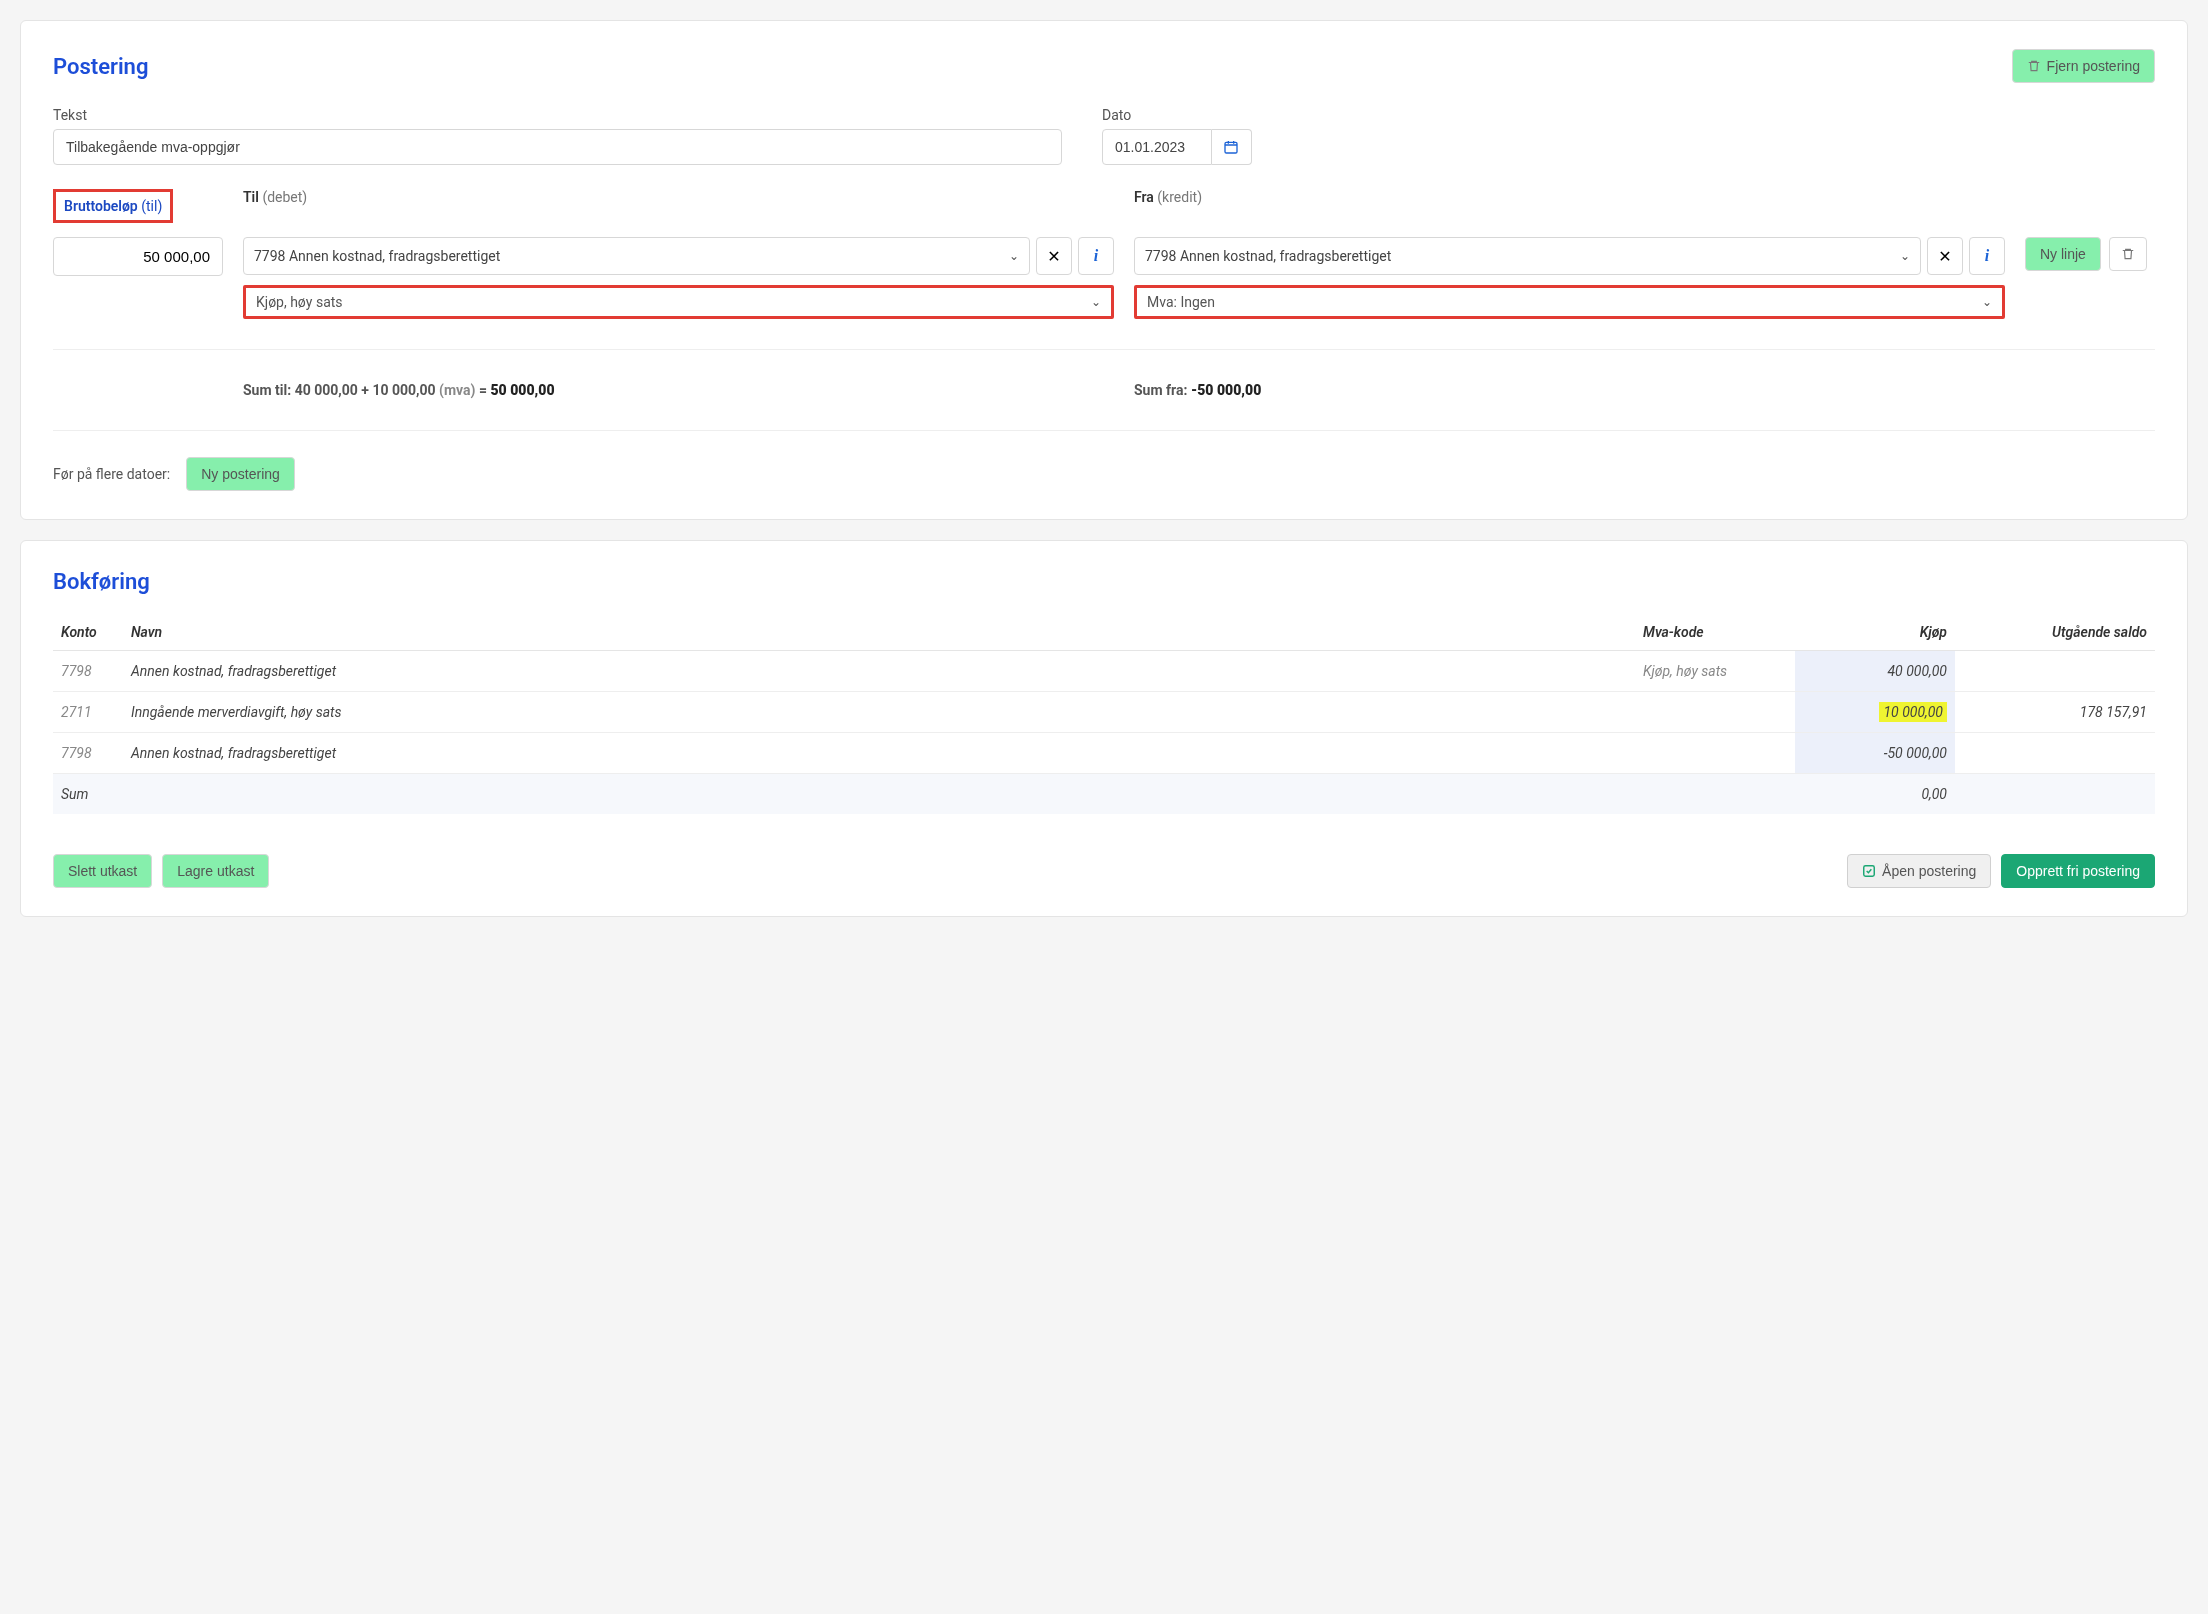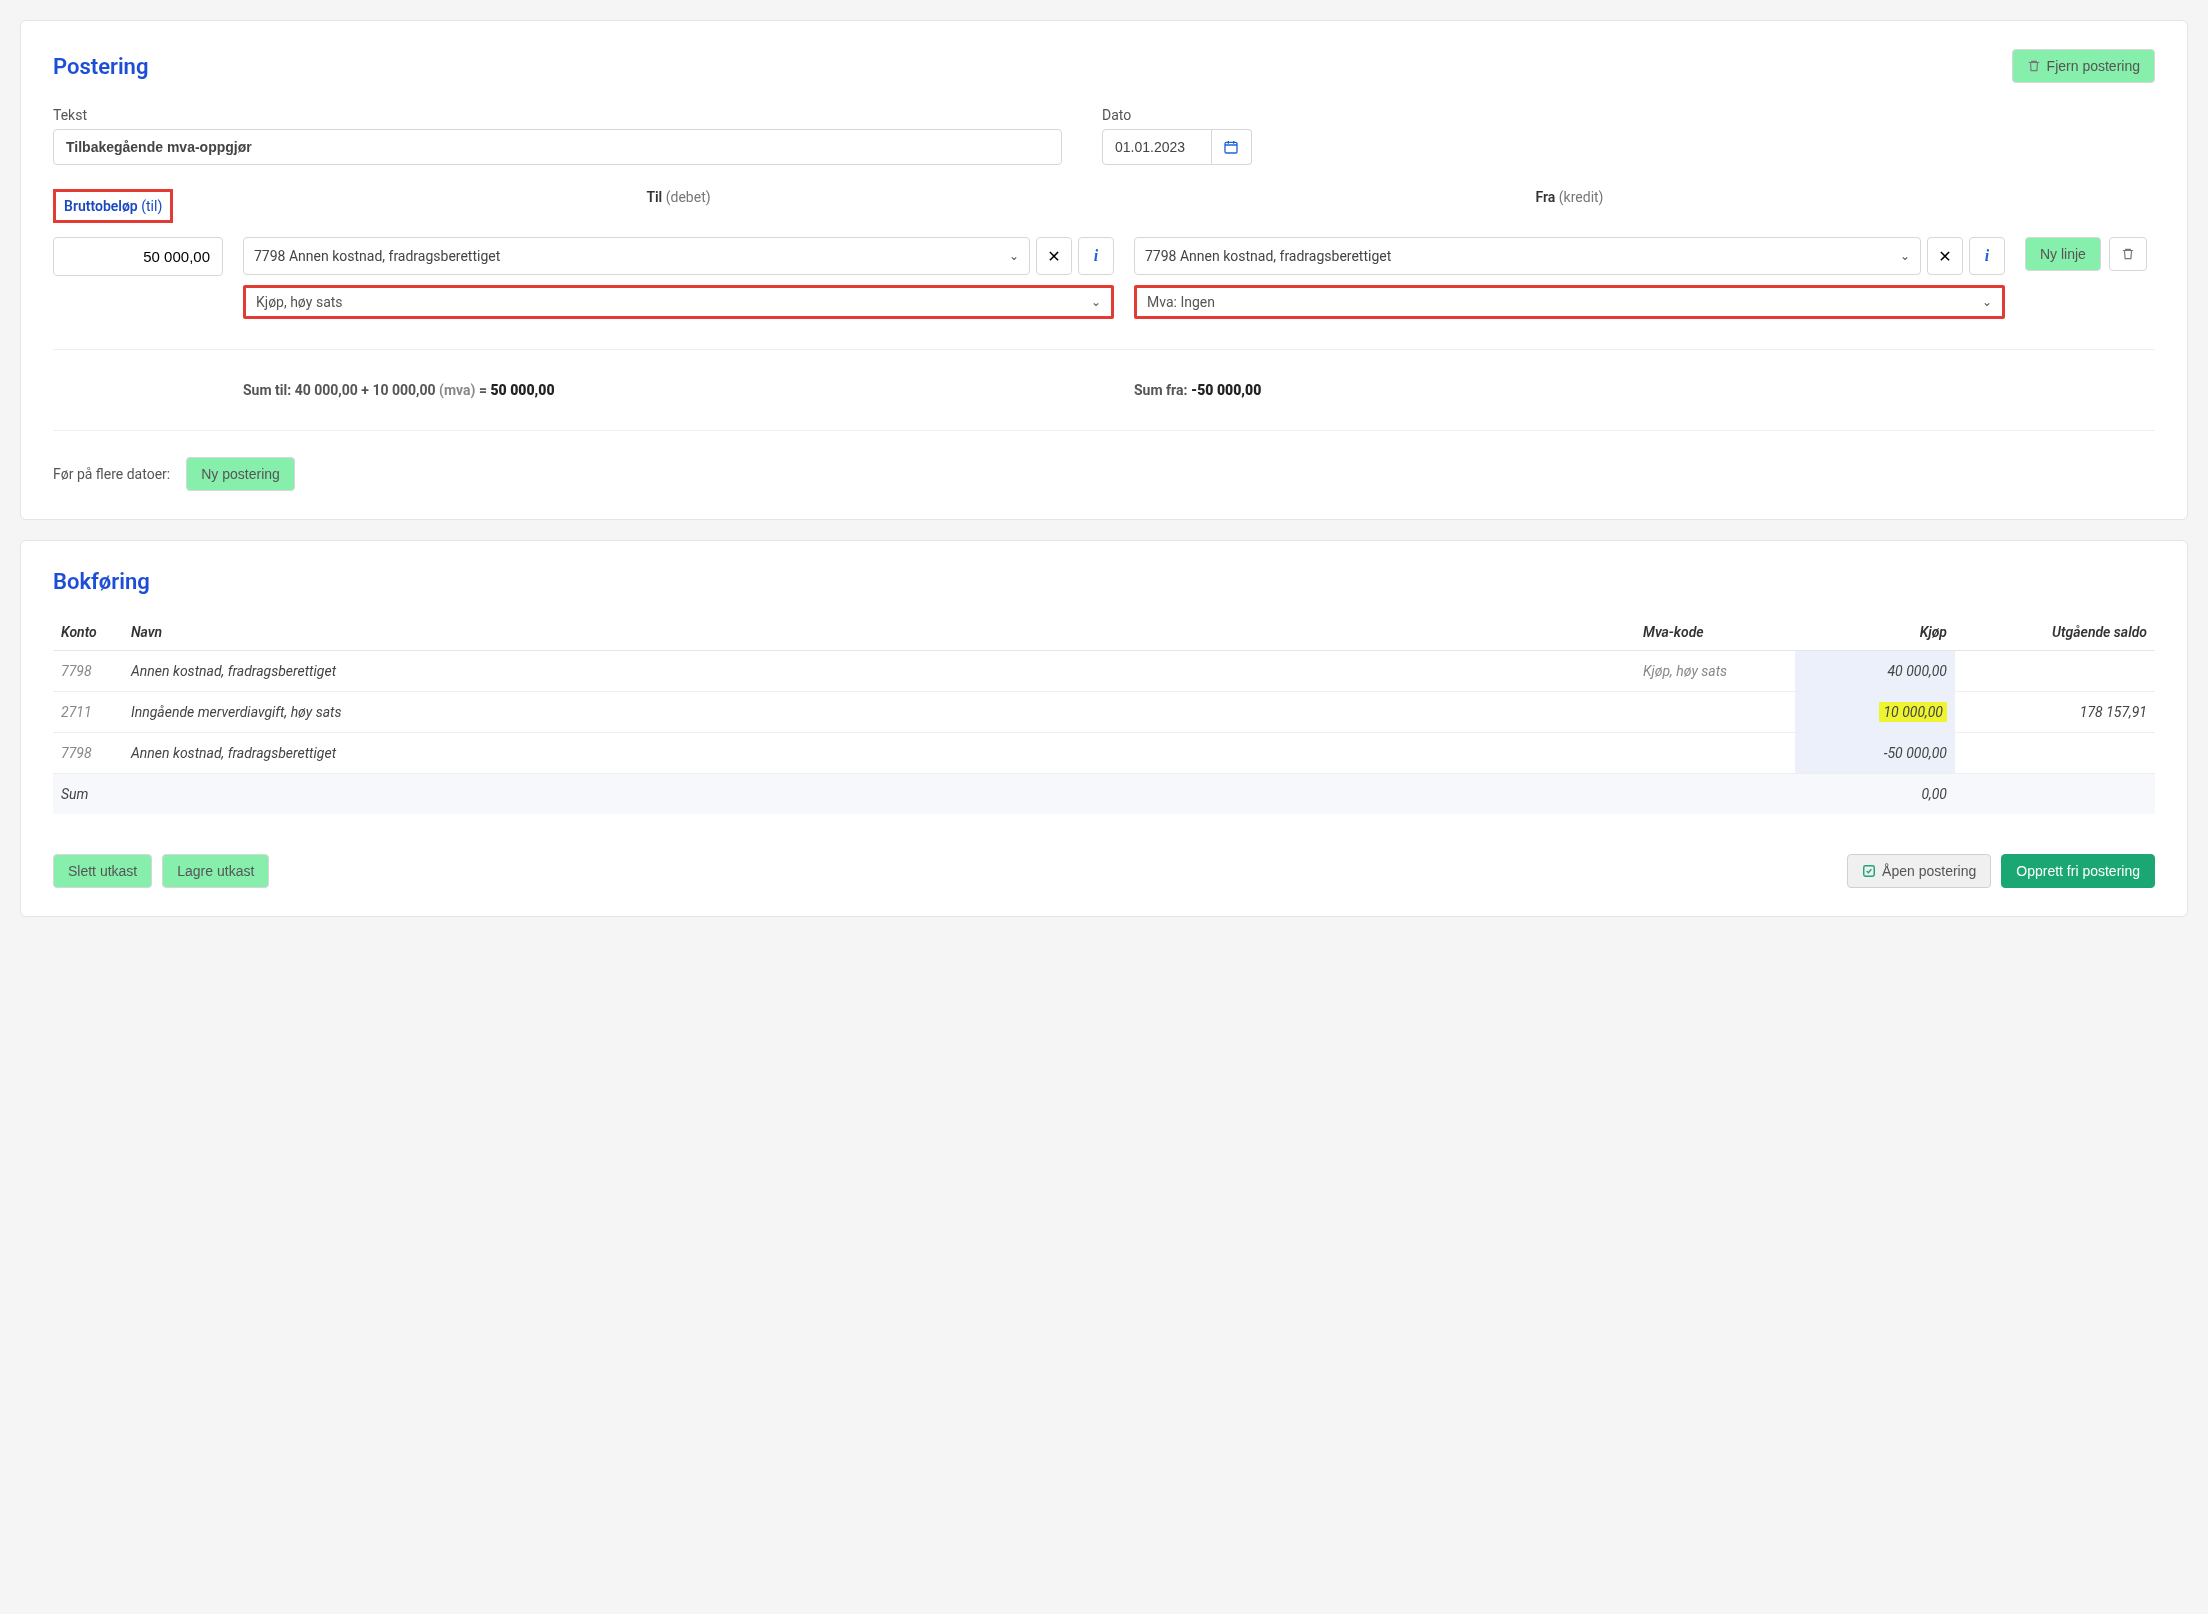--- a/index.html
+++ b/index.html
@@ -61,21 +61,20 @@
     gap: 40px;
     margin-bottom: 24px;
   }
   .text-input {
     border: 1px solid #d7d7d7;
     border-radius: 4px;
     padding: 9px 12px;
     font-size: 14px;
     width: 100%;
     color: #444;
-    font-weight: bold;
   }
   .text-group { flex: 0 0 48%; }
   .date-group { display:flex; gap:0; }
   .date-input {
     border: 1px solid #d7d7d7;
     border-radius: 4px 0 0 4px;
     padding: 9px 12px;
     font-size: 14px;
     width: 110px;
     color: #444;
@@ -97,21 +96,20 @@
   .posting-grid {
     display: grid;
     grid-template-columns: 170px 1fr 1fr 130px;
     gap: 20px;
     align-items: start;
   }
   .col-label {
     font-size: 14px;
     color: #333;
     font-weight: 600;
-    text-align: center;
   }
   .col-label .sub {
     font-weight: 400;
     color: #777;
   }
   .bruttolabel {
     color: #1c49c2;
     font-weight: 600;
     border: 3px solid #e23b33;
     padding: 6px 8px;

